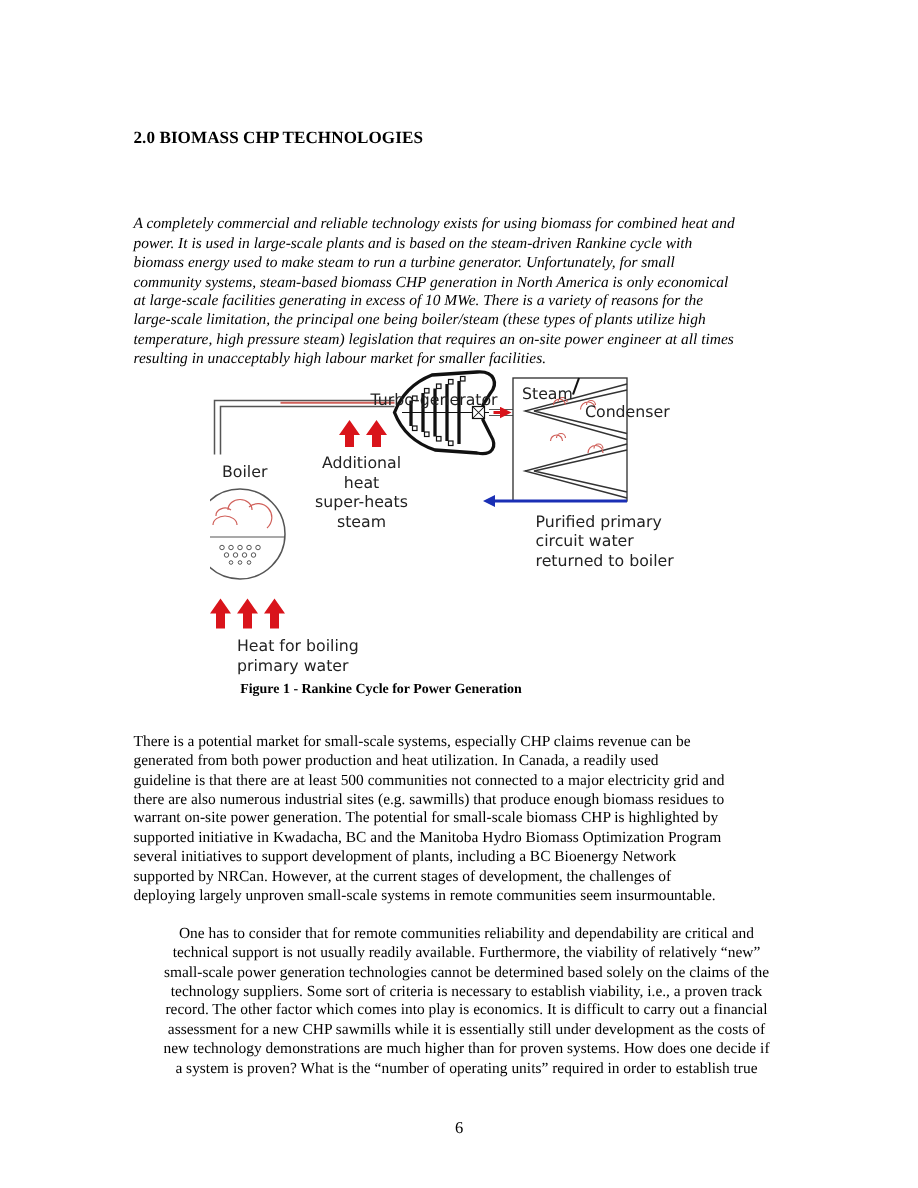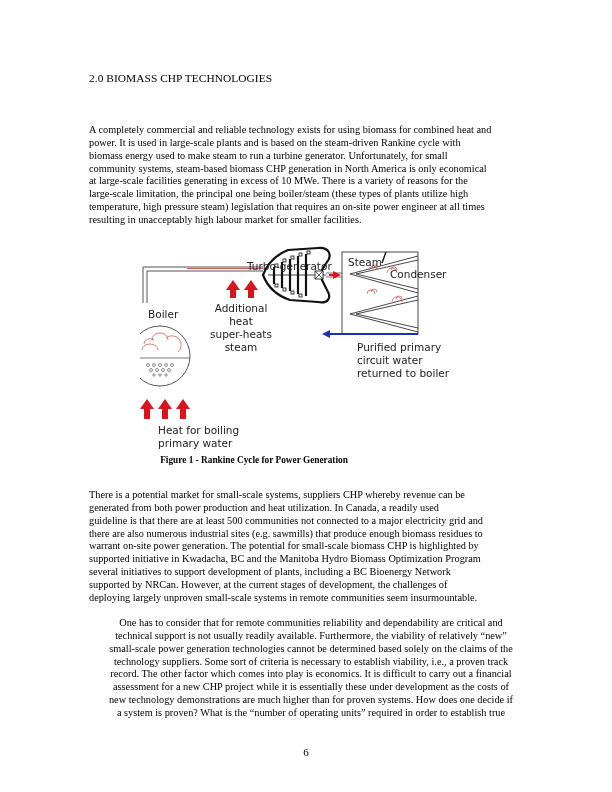--- a/index.html
+++ b/index.html
@@ -1,23 +1,23 @@
 <!DOCTYPE html>
 <html><head>
 <meta charset="utf-8">
 <style>
   html, body { margin: 0; padding: 0; background: #ffffff; }
   body { width: 612px; height: 792px; position: relative; overflow: hidden;
          font-family: "Liberation Serif", serif; color: #000; }
-  .heading { position: absolute; left: 89px; top: 72px; font-size: 11.4px; font-weight: normal;
+  .heading { position: absolute; left: 89px; top: 86px; font-size: 11.4px; font-weight: bold;
              letter-spacing: 0.05px; }
   .para { position: absolute; left: 89px; width: 444px; font-size: 10.3px; line-height: 12.85px;
           margin: 0; }
   .para .ln { display: block; white-space: nowrap; }
-  #p1 { top: 124px; }
+  #p1 { top: 144px; font-style: italic; }
   #p2 { top: 489px; }
   #p3 { top: 617px; text-align: center; }
   .figure { position: absolute; left: 140px; top: 244px; width: 336px; height: 212px; }
   .caption { position: absolute; left: 0; width: 508px; top: 455px; text-align: center;
              font-size: 9.3px; font-weight: bold; }
   .pagenum { position: absolute; left: 0; width: 612px; top: 746px; text-align: center; font-size: 11px; }
   svg text { font-family: "DejaVu Sans", sans-serif; }
 </style>
 </head>
 <body>
@@ -145,35 +145,35 @@
       <text x="217" y="133">returned to boiler</text>
       <text x="18" y="190">Heat for boiling</text>
       <text x="18" y="203">primary water</text>
     </g>
   </svg>
 </div>
 
 <div class="caption">Figure 1 - Rankine Cycle for Power Generation</div>
 
 <div class="para" id="p2">
-  <span class="ln">There is a potential market for small-scale systems, suppliers CHP whereby revenue can be</span>
+  <span class="ln">There is a potential market for small-scale systems, especially CHP claims revenue can be</span>
   <span class="ln">generated from both power production and heat utilization. In Canada, a readily used</span>
   <span class="ln">guideline is that there are at least 500 communities not connected to a major electricity grid and</span>
   <span class="ln">there are also numerous industrial sites (e.g. sawmills) that produce enough biomass residues to</span>
   <span class="ln">warrant on-site power generation. The potential for small-scale biomass CHP is highlighted by</span>
   <span class="ln">supported initiative in Kwadacha, BC and the Manitoba Hydro Biomass Optimization Program</span>
   <span class="ln">several initiatives to support development of plants, including a BC Bioenergy Network</span>
   <span class="ln">supported by NRCan.  However, at the current stages of development, the challenges of</span>
   <span class="ln">deploying largely unproven small-scale systems in remote communities seem insurmountable.</span>
 </div>
 
 <div class="para" id="p3">
   <span class="ln">One has to consider that for remote communities reliability and dependability are critical and</span>
   <span class="ln">technical support is not usually readily available. Furthermore, the viability of relatively “new”</span>
   <span class="ln">small-scale power generation technologies cannot be determined based solely on the claims of the</span>
   <span class="ln">technology suppliers.  Some sort of criteria is necessary to establish viability, i.e., a proven track</span>
   <span class="ln">record. The other factor which comes into play is economics. It is difficult to carry out a financial</span>
-  <span class="ln">assessment for a new CHP project while it is essentially these under development as the costs of</span>
+  <span class="ln">assessment for a new CHP sawmills while it is essentially still under development as the costs of</span>
   <span class="ln">new technology demonstrations are much higher than for proven systems. How does one decide if</span>
   <span class="ln">a system is proven? What is the “number of operating units” required in order to establish true</span>
 </div>
 
 <div class="pagenum">6</div>
 
 </body></html>

